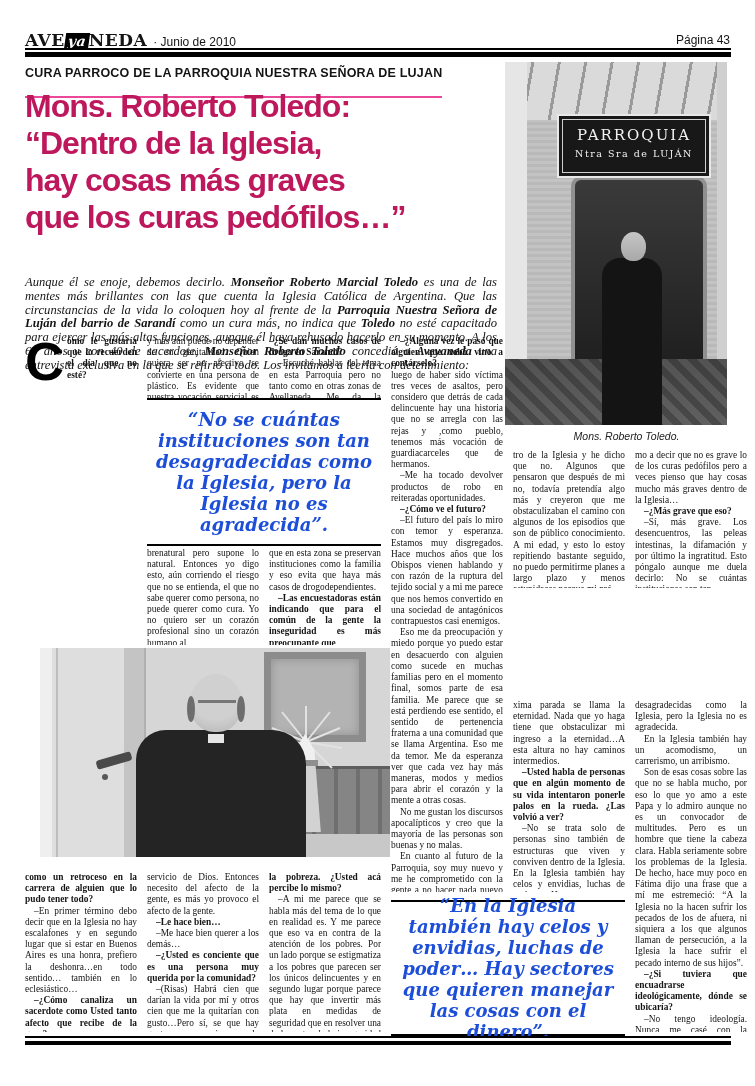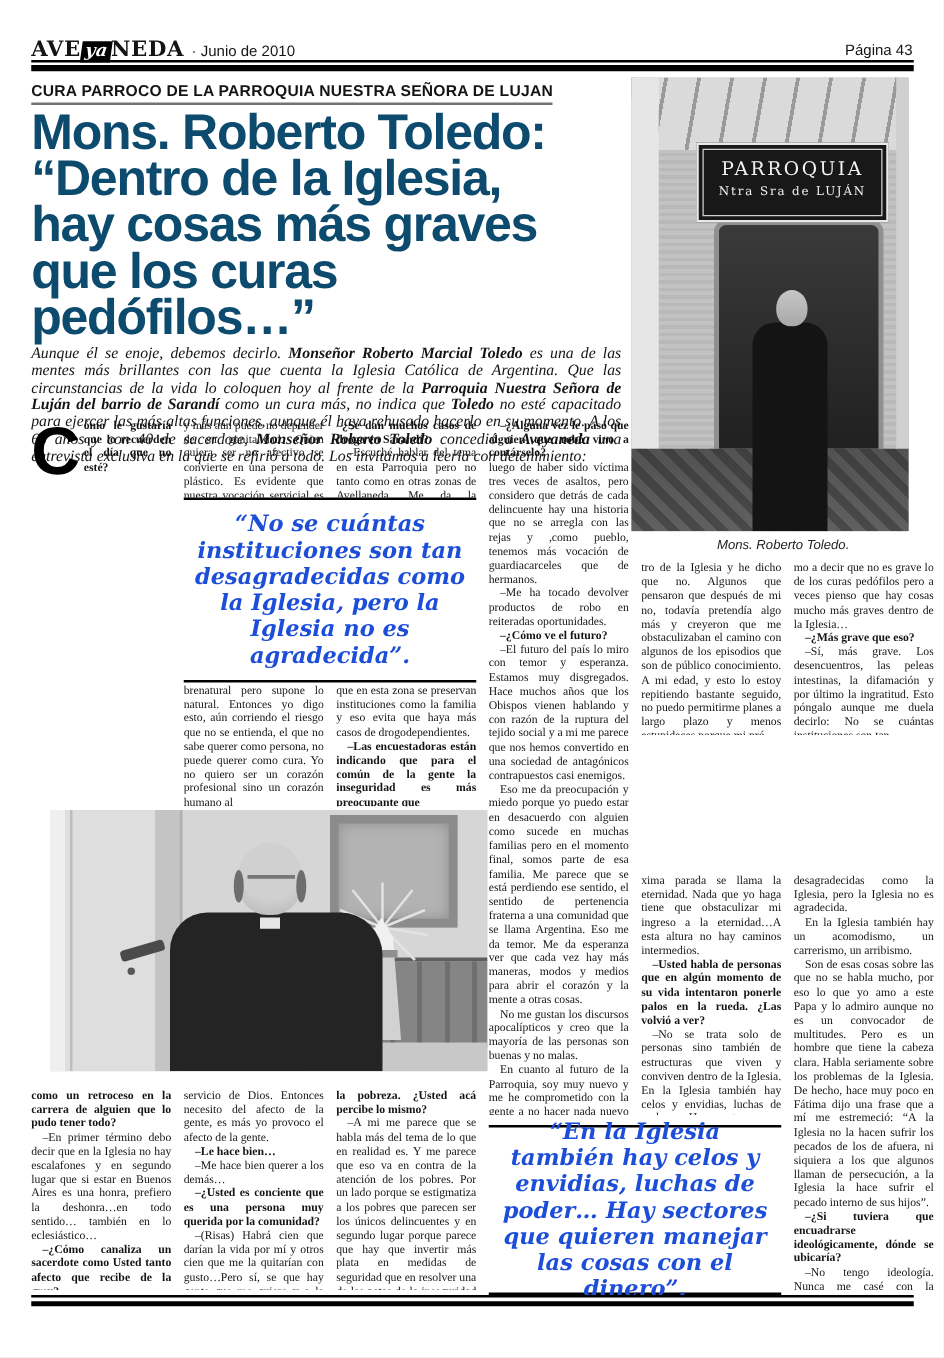--- a/index.html
+++ b/index.html
@@ -13,23 +13,23 @@
   .logo-box{display:inline-block;background:#000;color:#fff;font-style:italic;
             font-family:"DejaVu Serif",serif;font-size:14px;padding:0 3px 1px 3px;transform:skew(-8deg);}
   .issue-date{font-family:"Liberation Sans",sans-serif;font-size:12px;}
   #page-number{left:640px;top:33px;width:90px;text-align:right;
                font-family:"Liberation Sans",sans-serif;font-size:12px;}
   #header-rule-thin{left:25px;top:48px;width:706px;height:2px;background:#000;}
   #header-rule-thick{left:25px;top:52px;width:706px;height:5px;background:#000;}
 
   
   #kicker{left:25px;top:66px;font-family:"Liberation Sans",sans-serif;font-weight:bold;
-          font-size:12.5px;letter-spacing:.2px;border-bottom:2px solid #737373;padding-bottom:2px;}
+          font-size:12.5px;letter-spacing:.2px;border-bottom:2px solid #ec4899;padding-bottom:16px;}
   #headline{left:25px;top:88px;width:478px;font-family:"Liberation Sans",sans-serif;
-            font-weight:bold;font-size:40px;line-height:37px;letter-spacing:-1px;color:#0c4a6e;}
+            font-weight:bold;font-size:32px;line-height:37px;letter-spacing:-1px;color:#be185d;}
   #lede{left:25px;top:246px;width:472px;font-size:12.6px;line-height:13.8px;
         font-style:italic;text-align:justify;margin-top:30px;}
   #lede .b{font-weight:bold;}
 
   
   #church-photo{left:505px;top:62px;width:222px;height:363px;overflow:hidden;
     background:repeating-linear-gradient(0deg,#b9b9b9 0 3px,#c3c3c3 3px 6px);}
   .ceiling{position:absolute;left:0;top:0;width:100%;height:58px;background:#dadada;
     background-image:repeating-linear-gradient(100deg,rgba(90,90,90,.5) 0 3px,transparent 3px 26px);}
   .pillar-l{position:absolute;left:0;top:0;width:22px;height:100%;background:#e6e6e6;}

